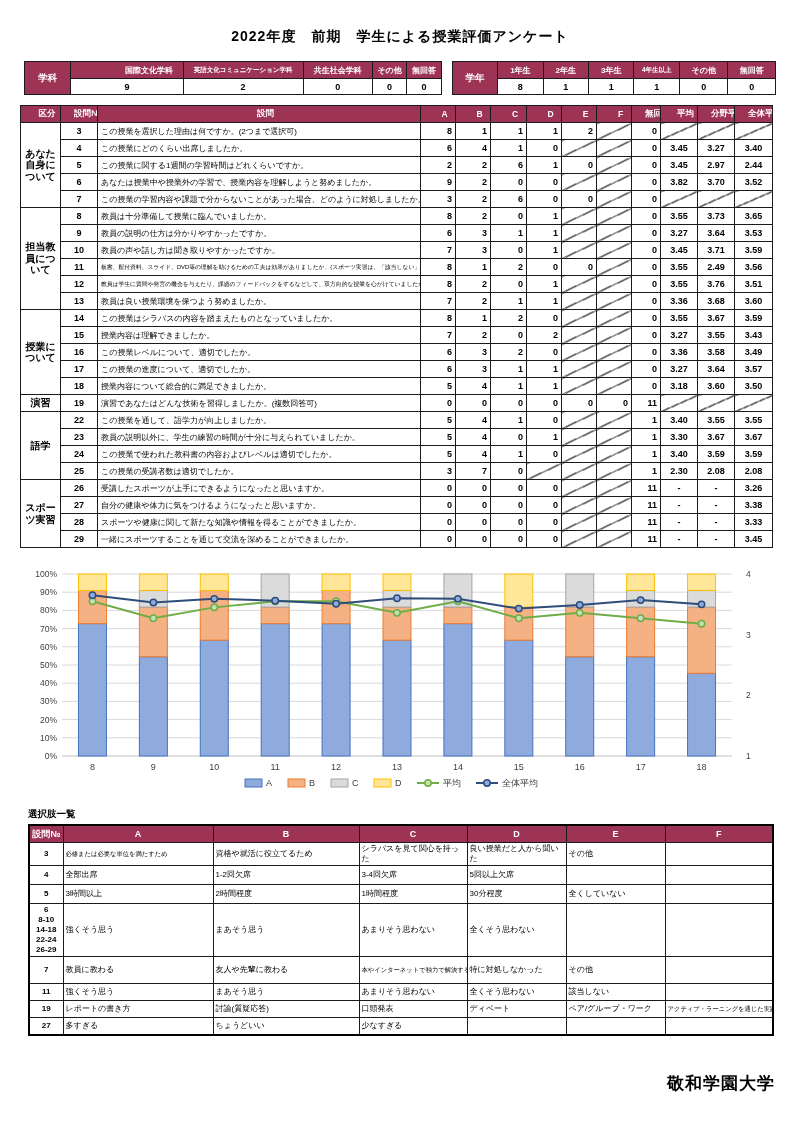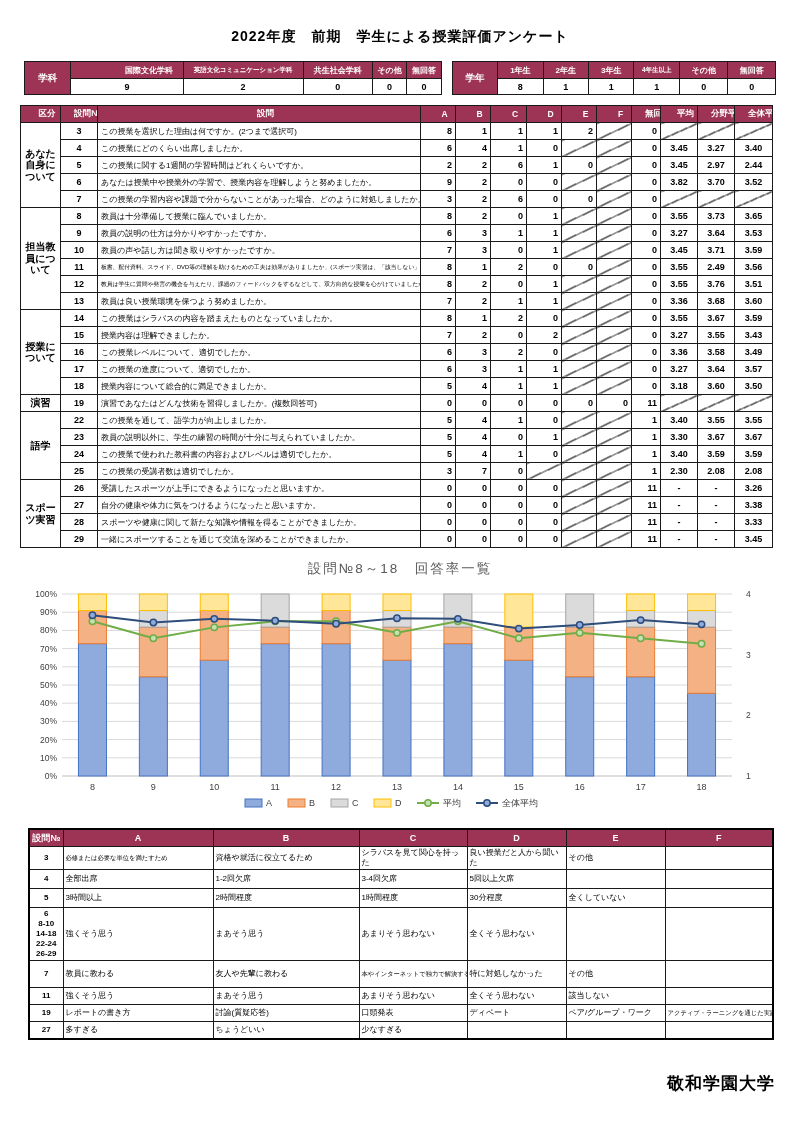--- a/index.html
+++ b/index.html
@@ -495,21 +495,20 @@
           <td class="num diag"></td>
           <td class="num">11</td>
           <td class="avg">-</td>
           <td class="avg">-</td>
           <td class="avg">3.45</td>
         </tr>
       </tbody>
   </table>
 
   <div class="chart-block">
-    <div class="chart-title">設問№8～18　回答率一覧</div>
     <svg id="chart-svg" class="chart-svg" width="760" height="238" viewBox="0 0 760 238">
         <line x1="42" y1="14" x2="712" y2="14" stroke="#D9D9D9" stroke-width="1"></line>
         <text x="37" y="17" text-anchor="end" font-size="8.5" fill="#404040">100%</text>
         <line x1="42" y1="32.2" x2="712" y2="32.2" stroke="#D9D9D9" stroke-width="1"></line>
         <text x="37" y="35.2" text-anchor="end" font-size="8.5" fill="#404040">90%</text>
         <line x1="42" y1="50.4" x2="712" y2="50.4" stroke="#D9D9D9" stroke-width="1"></line>
         <text x="37" y="53.4" text-anchor="end" font-size="8.5" fill="#404040">80%</text>
         <line x1="42" y1="68.6" x2="712" y2="68.6" stroke="#D9D9D9" stroke-width="1"></line>
         <text x="37" y="71.6" text-anchor="end" font-size="8.5" fill="#404040">70%</text>
         <line x1="42" y1="86.8" x2="712" y2="86.8" stroke="#D9D9D9" stroke-width="1"></line>
@@ -613,20 +612,21 @@
         <line x1="397" y1="223" x2="419" y2="223" stroke="#70AD47" stroke-width="2"></line>
         <circle cx="408" cy="223" r="3.2" fill="#C5E0B4" stroke="#70AD47" stroke-width="1.5"></circle>
         <text x="423" y="226" font-size="9" fill="#404040">平均</text>
         <line x1="456" y1="223" x2="478" y2="223" stroke="#2E4D7B" stroke-width="2"></line>
         <circle cx="467" cy="223" r="3.2" fill="#8FAADC" stroke="#2E4D7B" stroke-width="1.5"></circle>
         <text x="482" y="226" font-size="9" fill="#404040">全体平均</text>
       </svg>
   </div>
 
   <div class="opts-block">
+    <div class="opts-title">選択肢一覧</div>
     <table class="opts" id="opts-table">
       <colgroup>
         <col style="width:34px">
           <col style="width:150px">
           <col style="width:146px">
         <col style="width:108px">
           <col style="width:99px">
           <col style="width:99px">
           <col style="width:108px">
       </colgroup>

